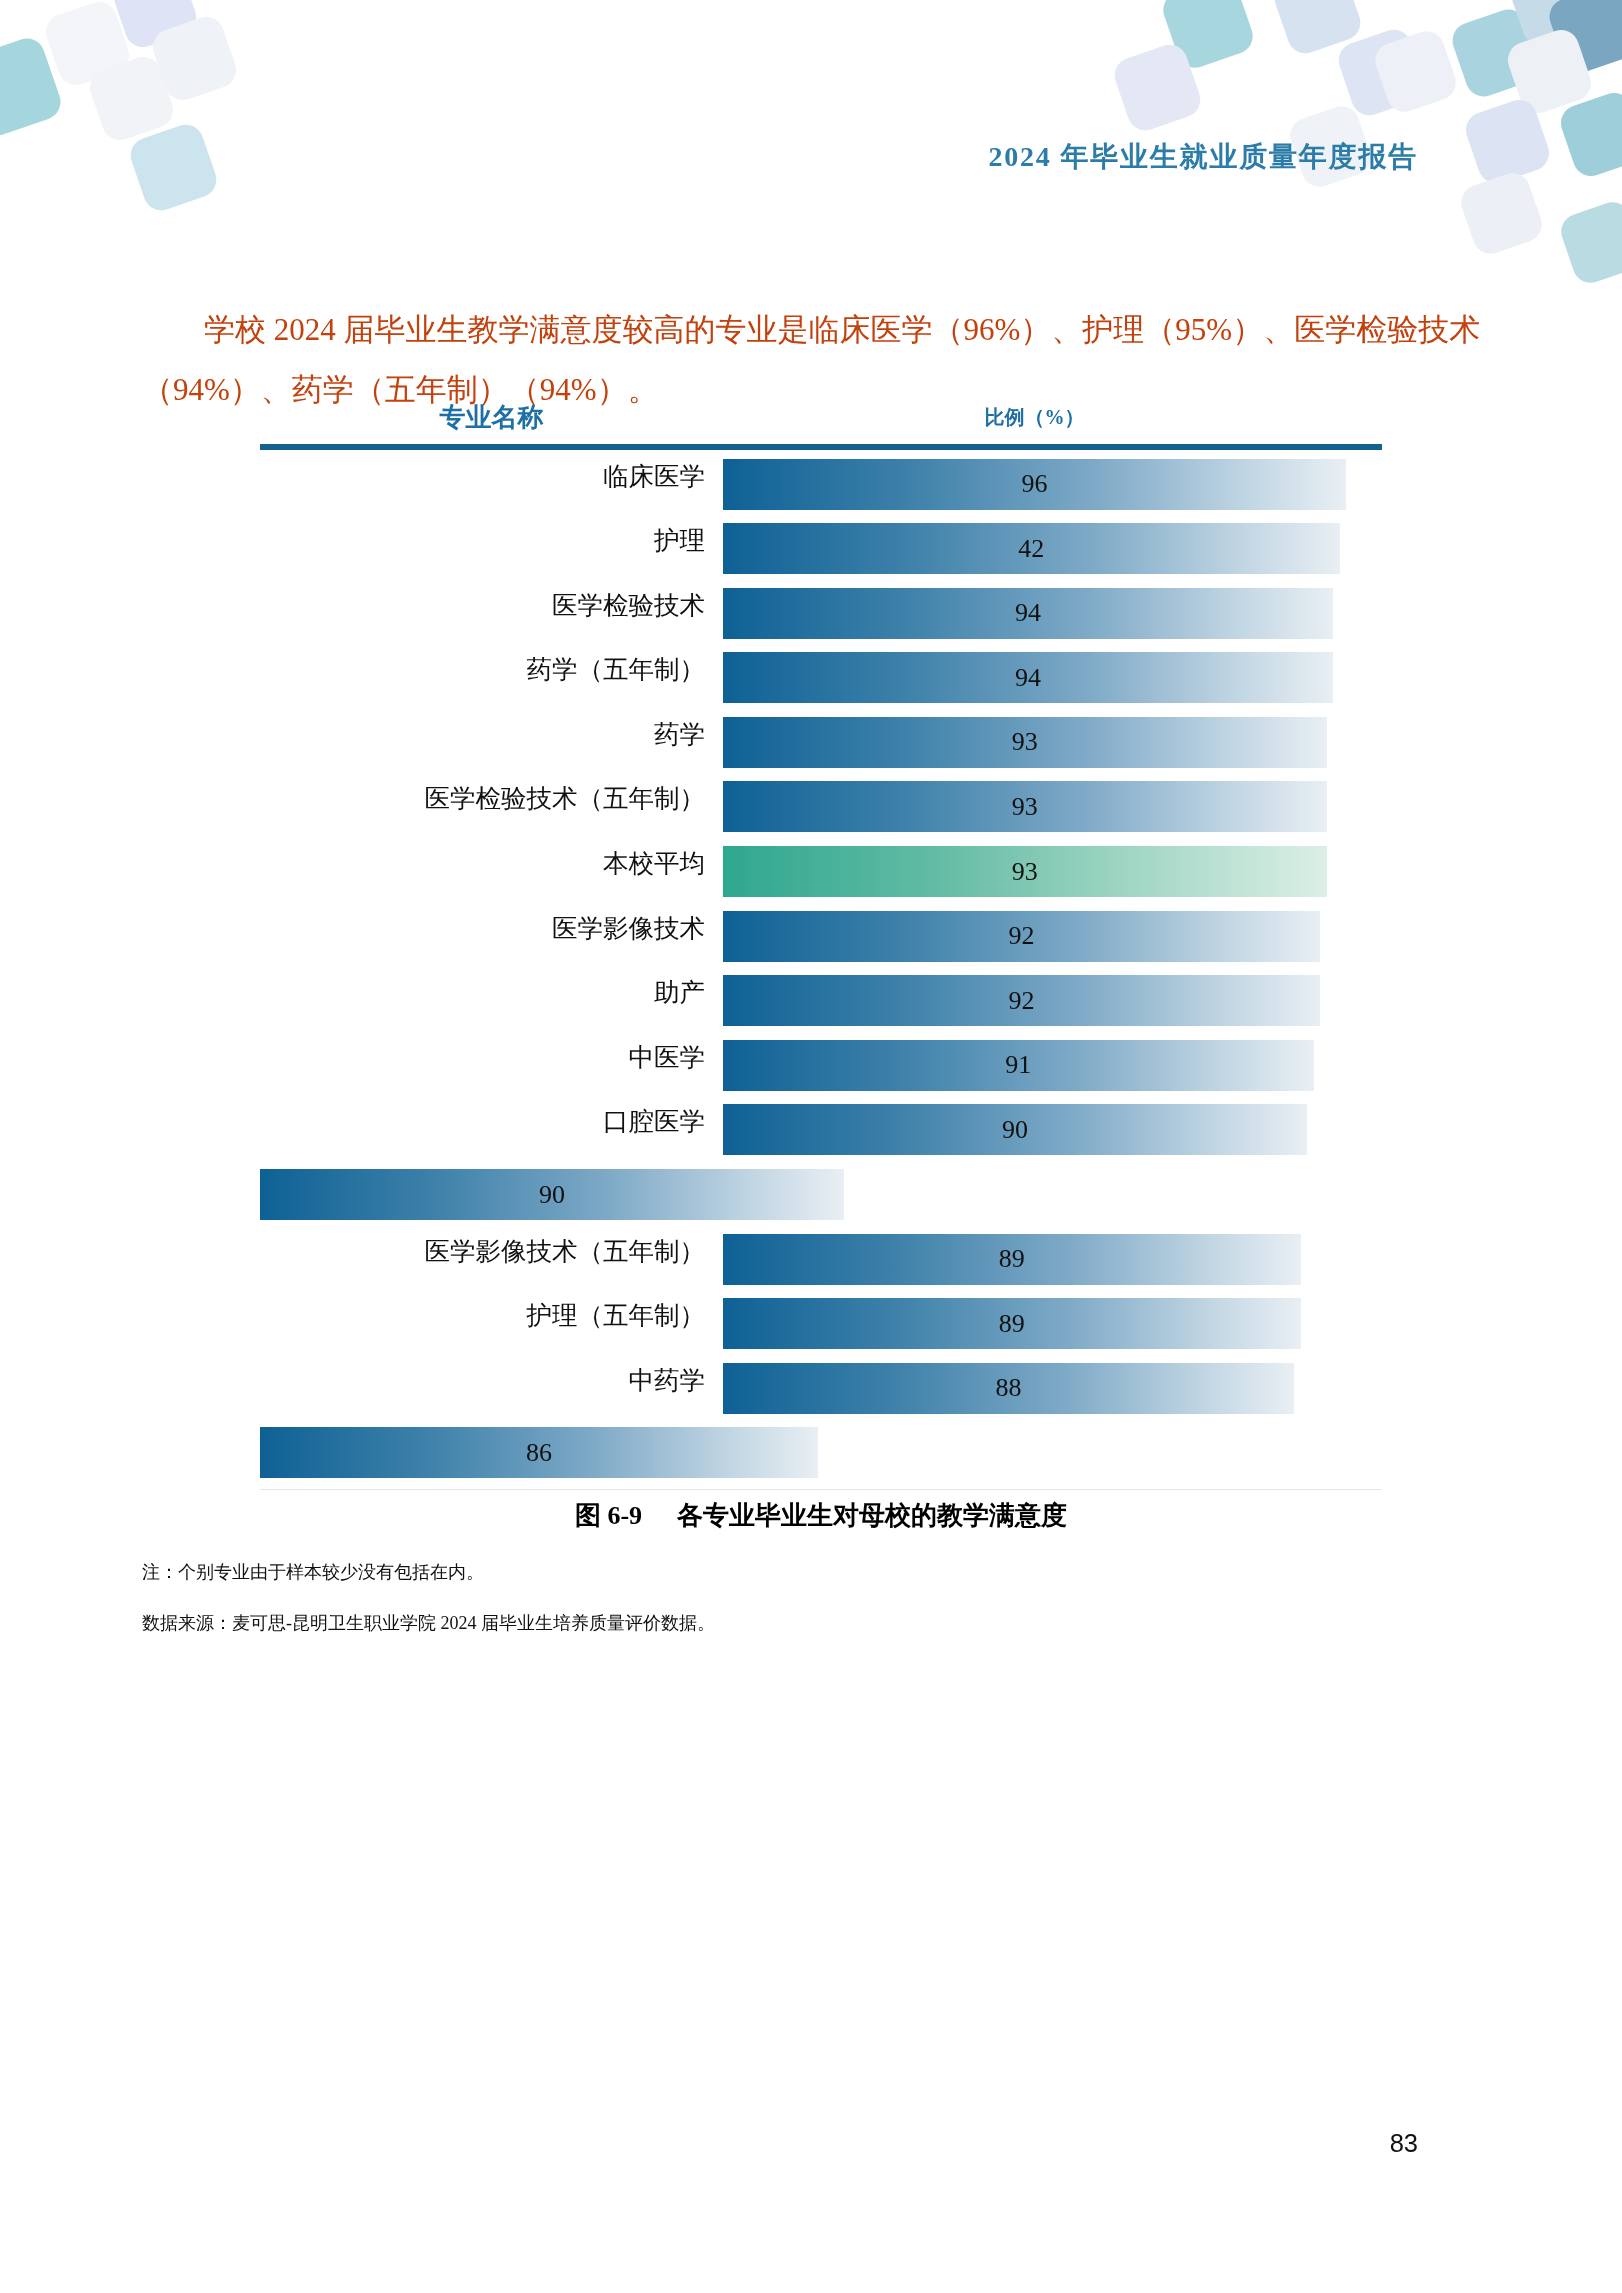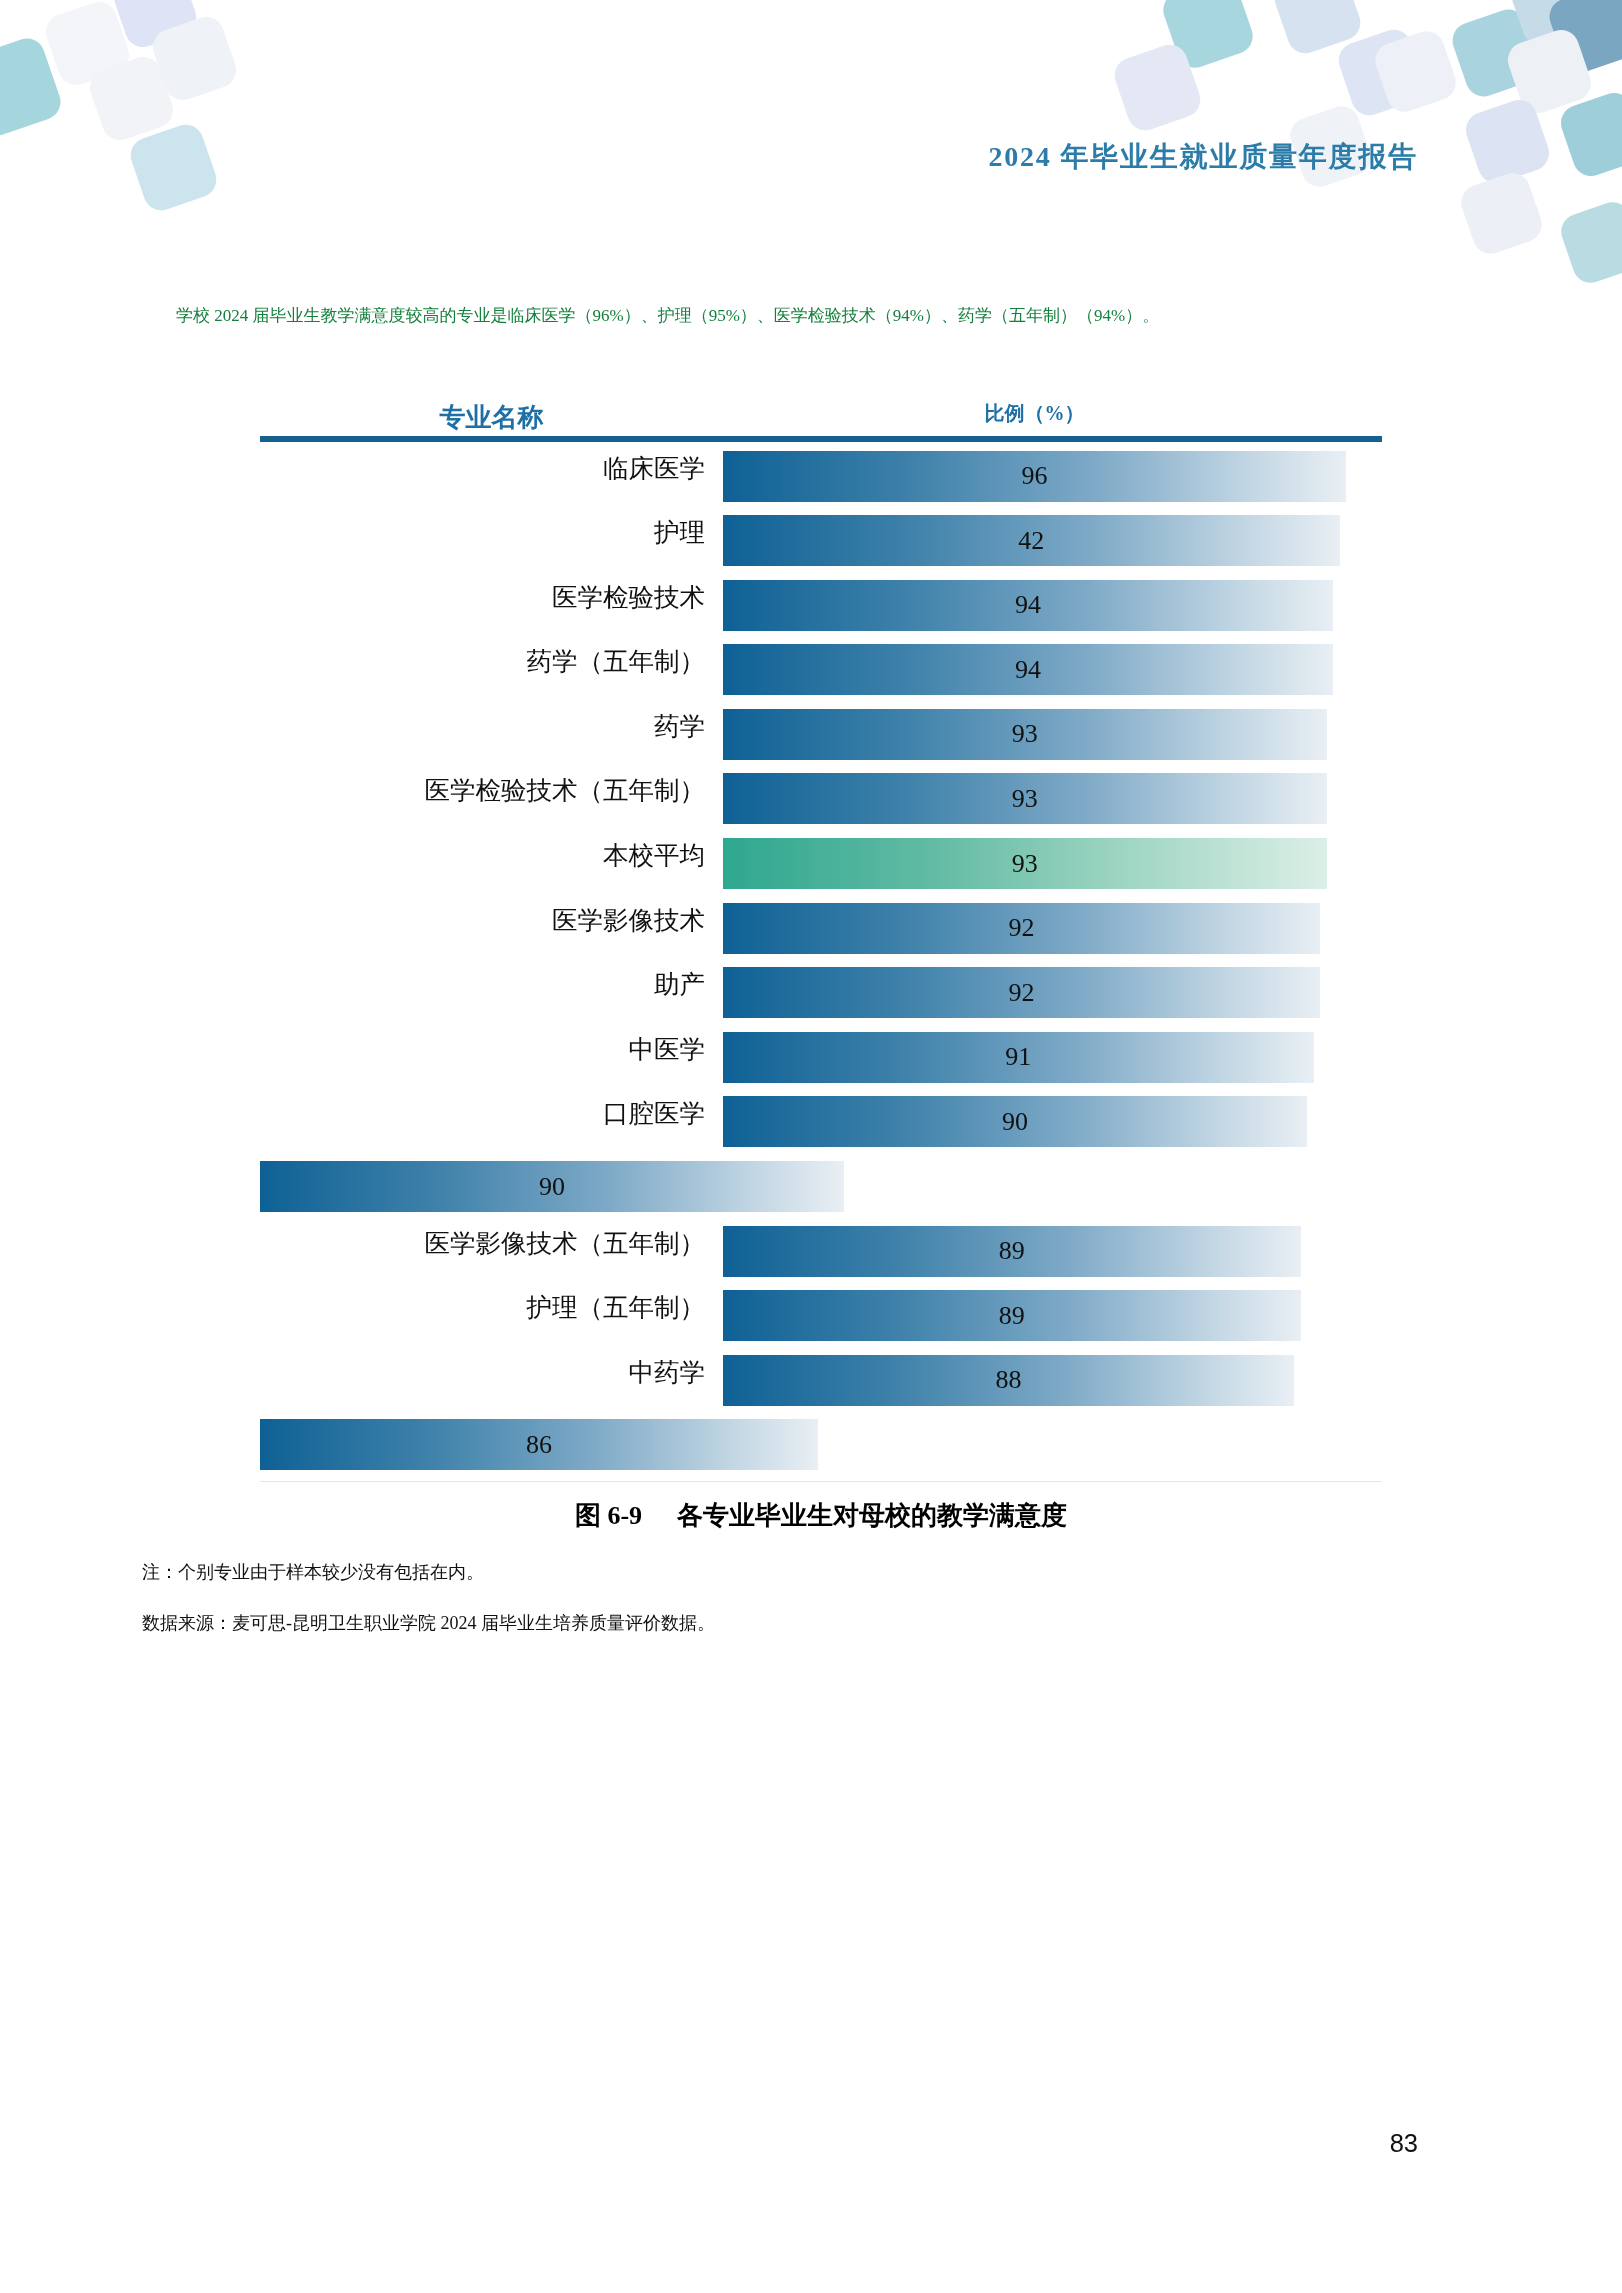--- a/index.html
+++ b/index.html
@@ -25,35 +25,35 @@
     font-weight:bold;
     letter-spacing:1.8px;
     color:var(--title-color,#2b7ca8);
     white-space:nowrap;
   }
   
   .intro{
     position:absolute;
     left:142px; top:269px;
     width:1346px;
-    font-size:17px;
+    font-size:31px;
     line-height:60px;
     text-indent:2em;
-    color:#15803d;
+    color:#c2410c;
   }
   
   .chart{
     position:absolute;
     left:260px; top:400px;
     width:1122px;
   }
   .chart-head{
     display:flex;
-    align-items:flex-start;
-    padding-bottom:1px;
+    align-items:center;
+    padding-bottom:9px;
   }
   .chart-head .h-name{
     width:463px;
     text-align:center;
     font-weight:bold;
     font-size:26px;
     color:var(--head-color,#1e6fa5);
   }
   .chart-head .h-value{
     width:623px;

